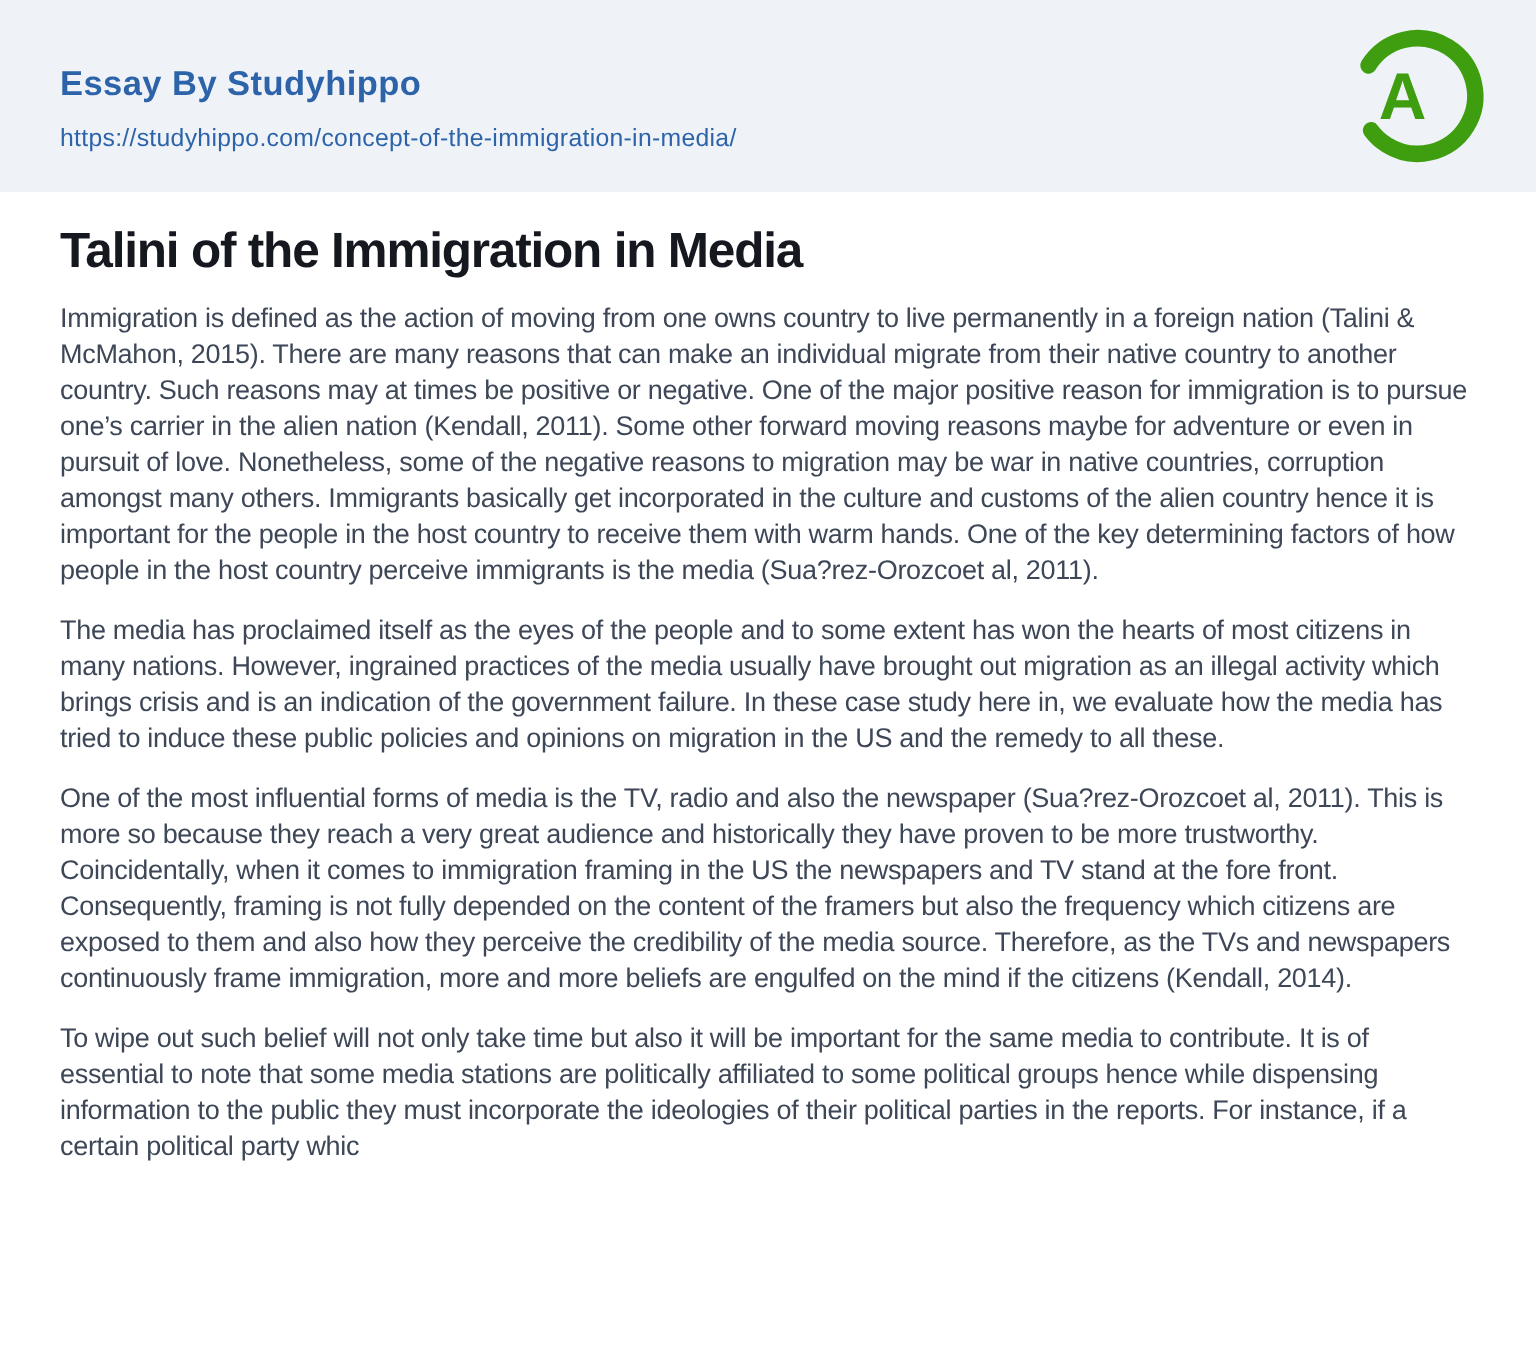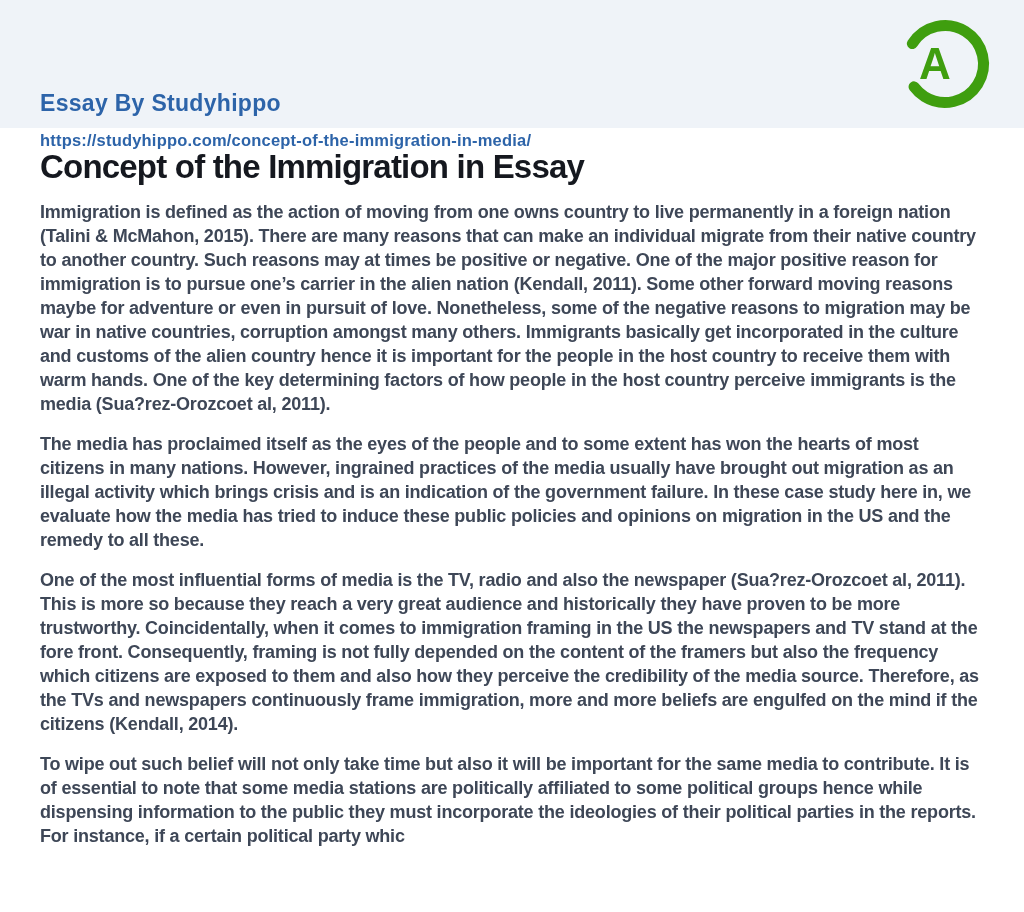--- a/index.html
+++ b/index.html
@@ -16,34 +16,33 @@
   .site-header {
     position: relative;
     width: 100%;
     height: 128px;
     background: #eff3f8;
   }
   .header-text {
     position: absolute;
     left: 40px;
     top: 42px;
-    margin-top: 48px;
   }
   .header-title {
     color: #2d64a9;
     font-size: 23px;
     font-weight: 700;
     letter-spacing: 0.3px;
   }
   .header-url {
     display: block;
     margin-top: 14px;
     color: #2d64a9;
     font-size: 16.5px;
-    font-weight: 700;
+    font-weight: 400;
     letter-spacing: 0.2px;
     text-decoration: none;
     cursor: pointer;
   }
   .logo {
     position: absolute;
     top: 17px;
     right: 32px;
     width: 94px;
     height: 94px;
@@ -67,21 +66,21 @@
     line-height: 40px;
     font-weight: 800;
     letter-spacing: -0.8px;
   }
   .content p {
     margin: 0 0 16px 0;
     color: #3e4757;
     font-size: 18px;
     line-height: 24px;
     letter-spacing: -0.2px;
-    font-weight: 700;
+    font-weight: 400;
     max-width: 944px;
   }
   .content p.subheading {
     letter-spacing: 0.4px;
     font-size: 17.5px;
   }
 </style>
 </head>
 <body>
 
@@ -95,21 +94,21 @@
 
     <div class="logo">
       <svg viewBox="0 0 94 94">
         <circle cx="47" cy="47" r="38.5" fill="none" stroke="#3f9e0f" stroke-width="11" stroke-linecap="round" pathLength="100" stroke-dasharray="81 19" transform="rotate(-148 47 47)"></circle>
         <text x="37" y="62" text-anchor="middle" fill="#3f9e0f">A</text>
       </svg>
     </div>
   </header>
 
   <main class="content">
-    <h1 class="essay-title">Concept of the Immigration in Essay</h1>
+    <h1 class="essay-title">Talini of the Immigration in Media</h1>
 
     <p>Immigration is defined as the action of moving from one owns country to live permanently in a foreign nation (Talini &amp; McMahon, 2015). There are many reasons that can make an individual migrate from their native country to another country. Such reasons may at times be positive or negative. One of the major positive reason for immigration is to pursue one’s carrier in the alien nation (Kendall, 2011). Some other forward moving reasons maybe for adventure or even in pursuit of love. Nonetheless, some of the negative reasons to migration may be war in native countries, corruption amongst many others. Immigrants basically get incorporated in the culture and customs of the alien country hence it is important for the people in the host country to receive them with warm hands. One of the key determining factors of how people in the host country perceive immigrants is the media (Sua?rez-Orozcoet al, 2011).</p>
 
     <p>The media has proclaimed itself as the eyes of the people and to some extent has won the hearts of most citizens in many nations. However, ingrained practices of the media usually have brought out migration as an illegal activity which brings crisis and is an indication of the government failure. In these case study here in, we evaluate how the media has tried to induce these public policies and opinions on migration in the US and the remedy to all these.</p>
 
 
     <p>One of the most influential forms of media is the TV, radio and also the newspaper (Sua?rez-Orozcoet al, 2011). This is more so because they reach a very great audience and historically they have proven to be more trustworthy. Coincidentally, when it comes to immigration framing in the US the newspapers and TV stand at the fore front. Consequently, framing is not fully depended on the content of the framers but also the frequency which citizens are exposed to them and also how they perceive the credibility of the media source. Therefore, as the TVs and newspapers continuously frame immigration, more and more beliefs are engulfed on the mind if the citizens (Kendall, 2014).</p>
 
     <p>To wipe out such belief will not only take time but also it will be important for the same media to contribute. It is of essential to note that some media stations are politically affiliated to some political groups hence while dispensing information to the public they must incorporate the ideologies of their political parties in the reports. For instance, if a certain political party whic</p>
   </main>

